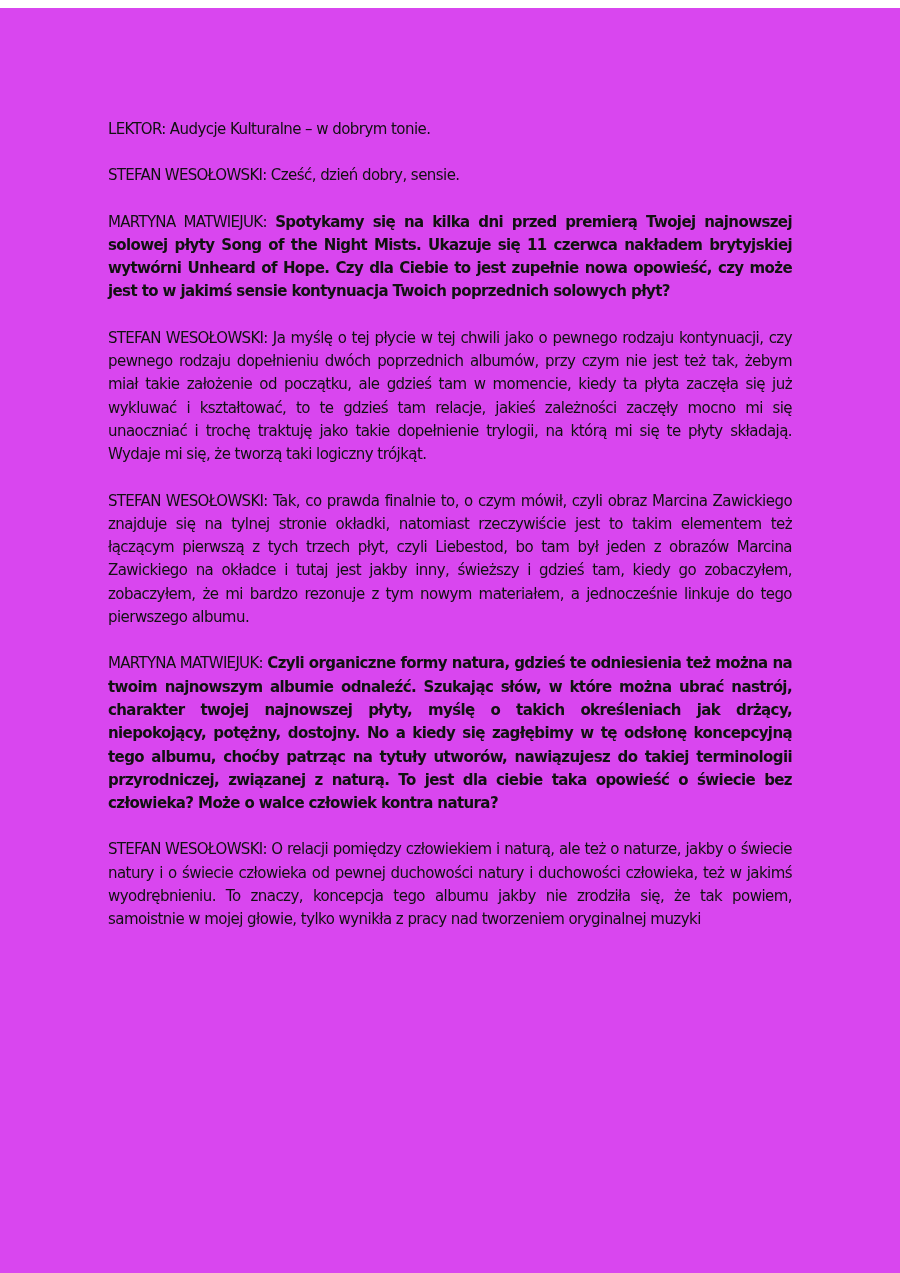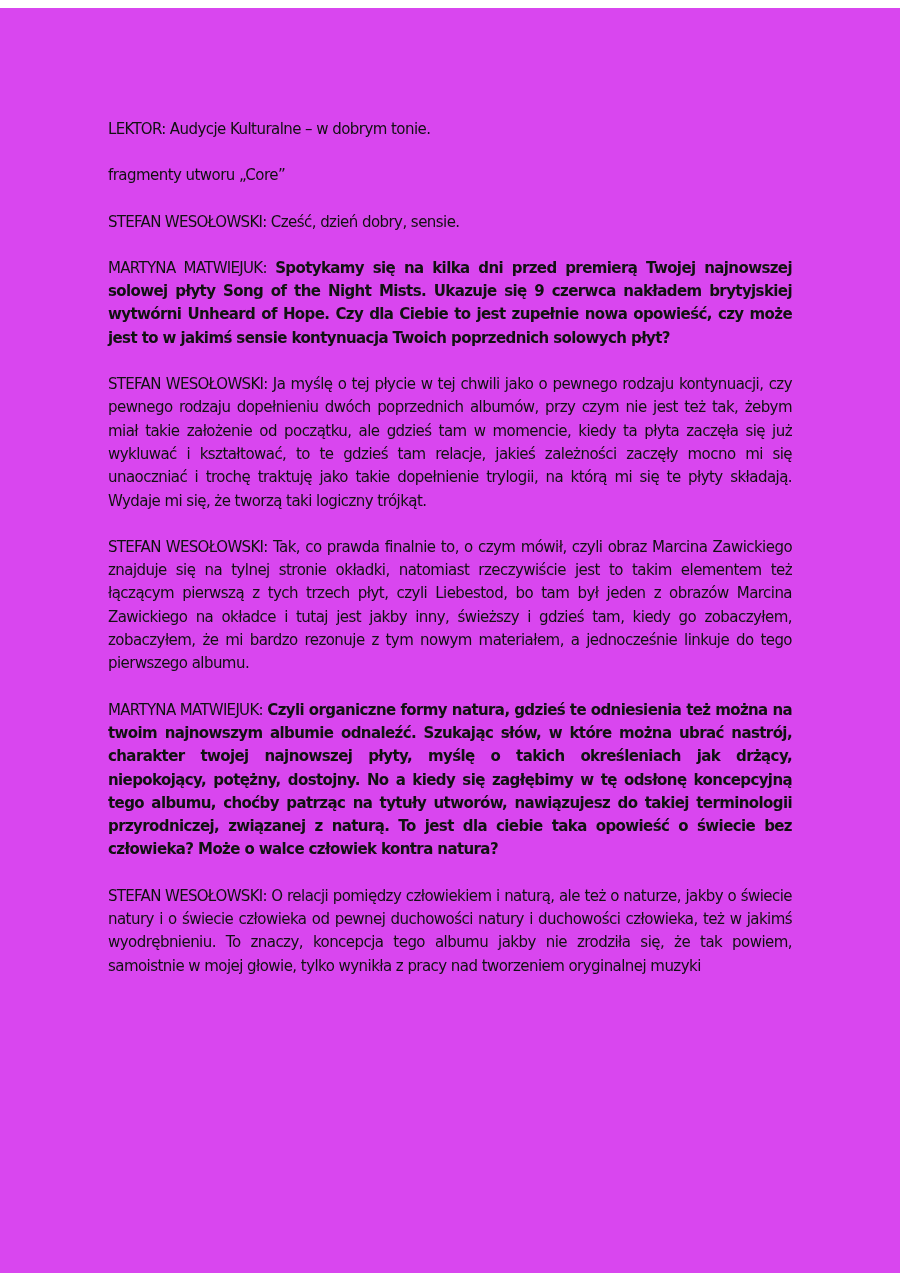--- a/index.html
+++ b/index.html
@@ -22,33 +22,30 @@
 <body>
 
 <div class="page">
   <div class="content">
 
     <p class="para left">
       <span class="speaker">LEKTOR:</span>
       <span class="speech-a">Audycje Kulturalne – w dobrym tonie.</span>
     </p>
 
-    <p class="para left">
-      <span class="speech-a">fragmenty utworu „Core”</span>
-    </p>
 
 
     <p class="para left">
       <span class="speaker">STEFAN WESOŁOWSKI:</span>
       <span class="speech-a">Cześć, dzień dobry, sensie.</span>
     </p>
 
     <p class="para">
       <span class="speaker">MARTYNA MATWIEJUK:</span>
-      <span class="speech-q">Spotykamy się na kilka dni przed premierą Twojej najnowszej solowej płyty Song of the Night Mists. Ukazuje się 9 czerwca nakładem brytyjskiej wytwórni Unheard of Hope. Czy dla Ciebie to jest zupełnie nowa opowieść, czy może jest to w jakimś sensie kontynuacja Twoich poprzednich solowych płyt?</span>
+      <span class="speech-q">Spotykamy się na kilka dni przed premierą Twojej najnowszej solowej płyty Song of the Night Mists. Ukazuje się 11 czerwca nakładem brytyjskiej wytwórni Unheard of Hope. Czy dla Ciebie to jest zupełnie nowa opowieść, czy może jest to w jakimś sensie kontynuacja Twoich poprzednich solowych płyt?</span>
     </p>
 
     <p class="para">
       <span class="speaker">STEFAN WESOŁOWSKI:</span>
       <span class="speech-a">Ja myślę o tej płycie w tej chwili jako o pewnego rodzaju kontynuacji, czy pewnego rodzaju dopełnieniu dwóch poprzednich albumów, przy czym nie jest też tak, żebym miał takie założenie od początku, ale gdzieś tam w momencie, kiedy ta płyta zaczęła się już wykluwać i kształtować, to te gdzieś tam relacje, jakieś zależności zaczęły mocno mi się unaoczniać i trochę traktuję jako takie dopełnienie trylogii, na którą mi się te płyty składają. Wydaje mi się, że tworzą taki logiczny trójkąt.</span>
     </p>
 
 
     <p class="para">
       <span class="speaker">STEFAN WESOŁOWSKI:</span>

